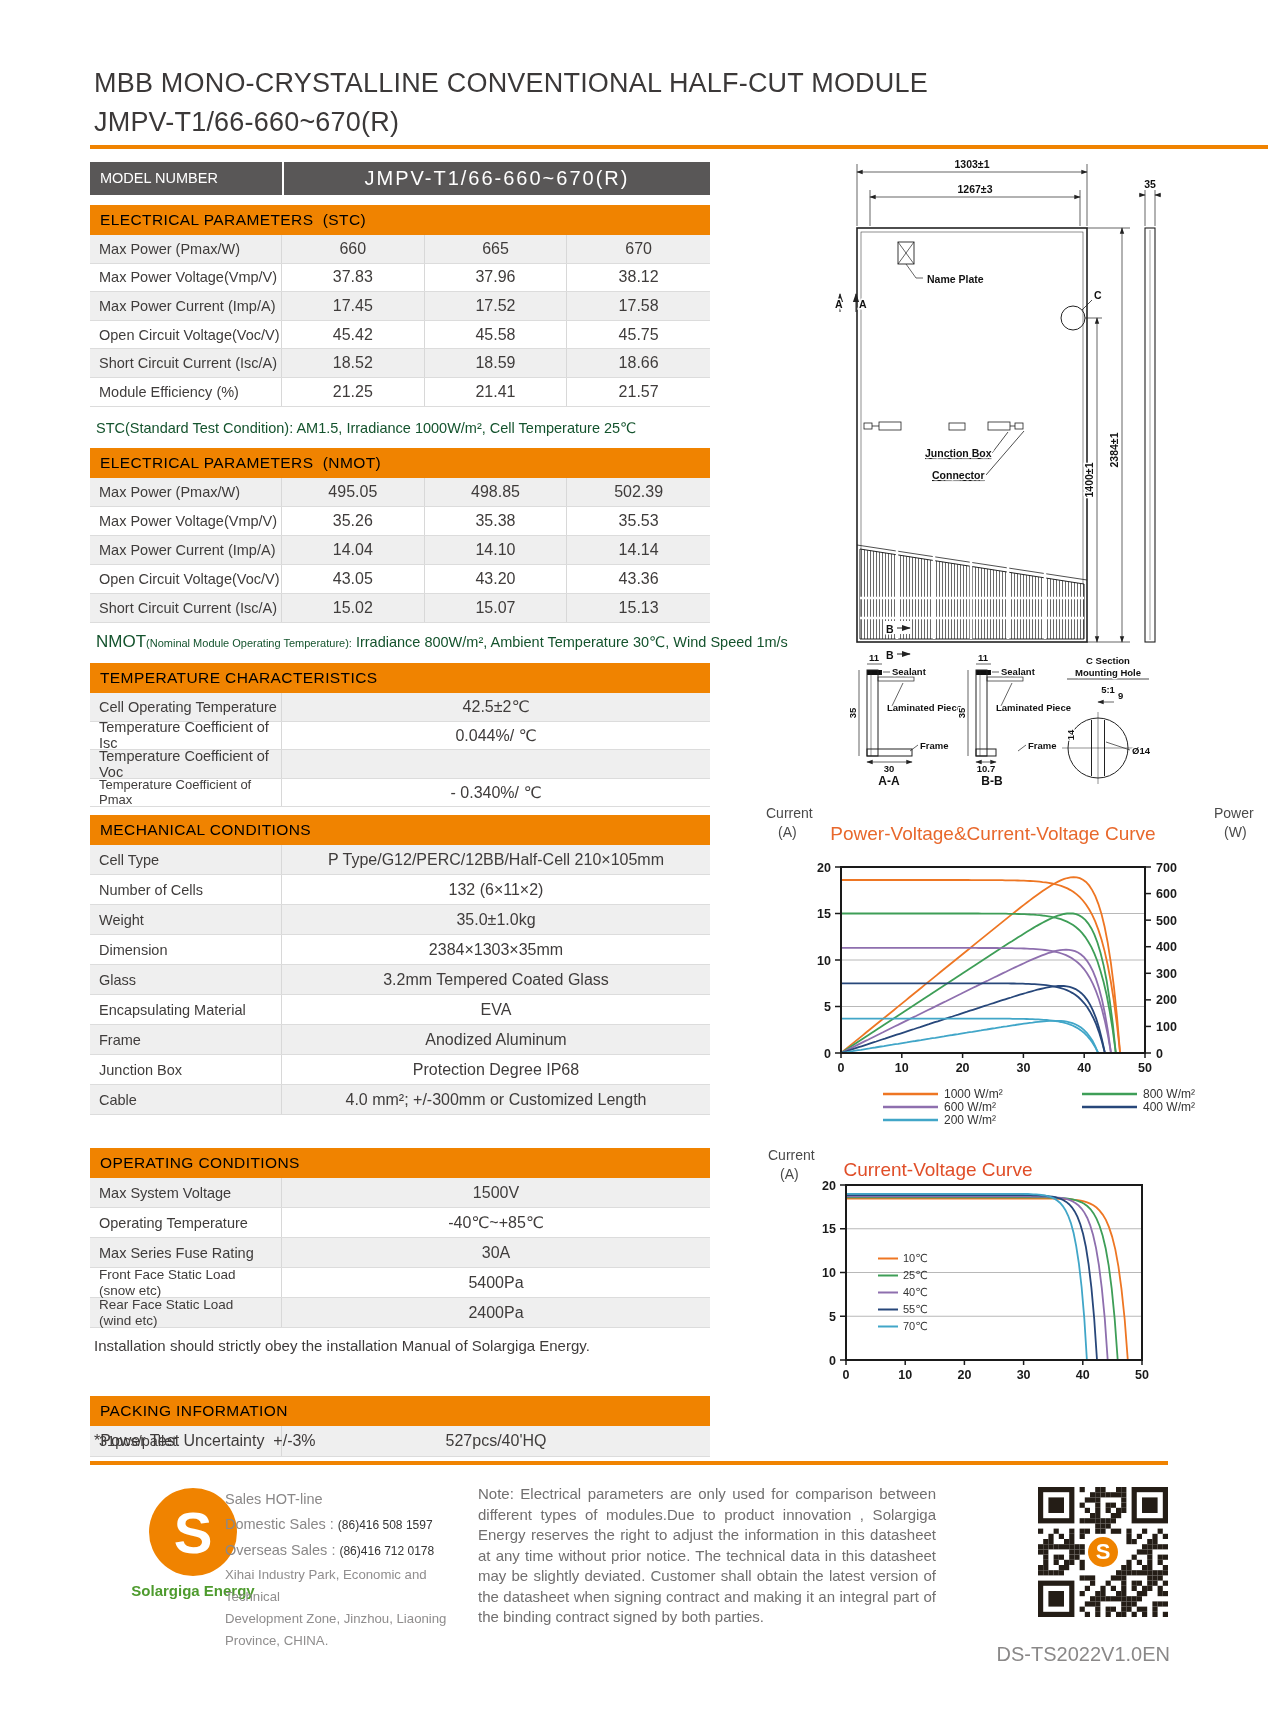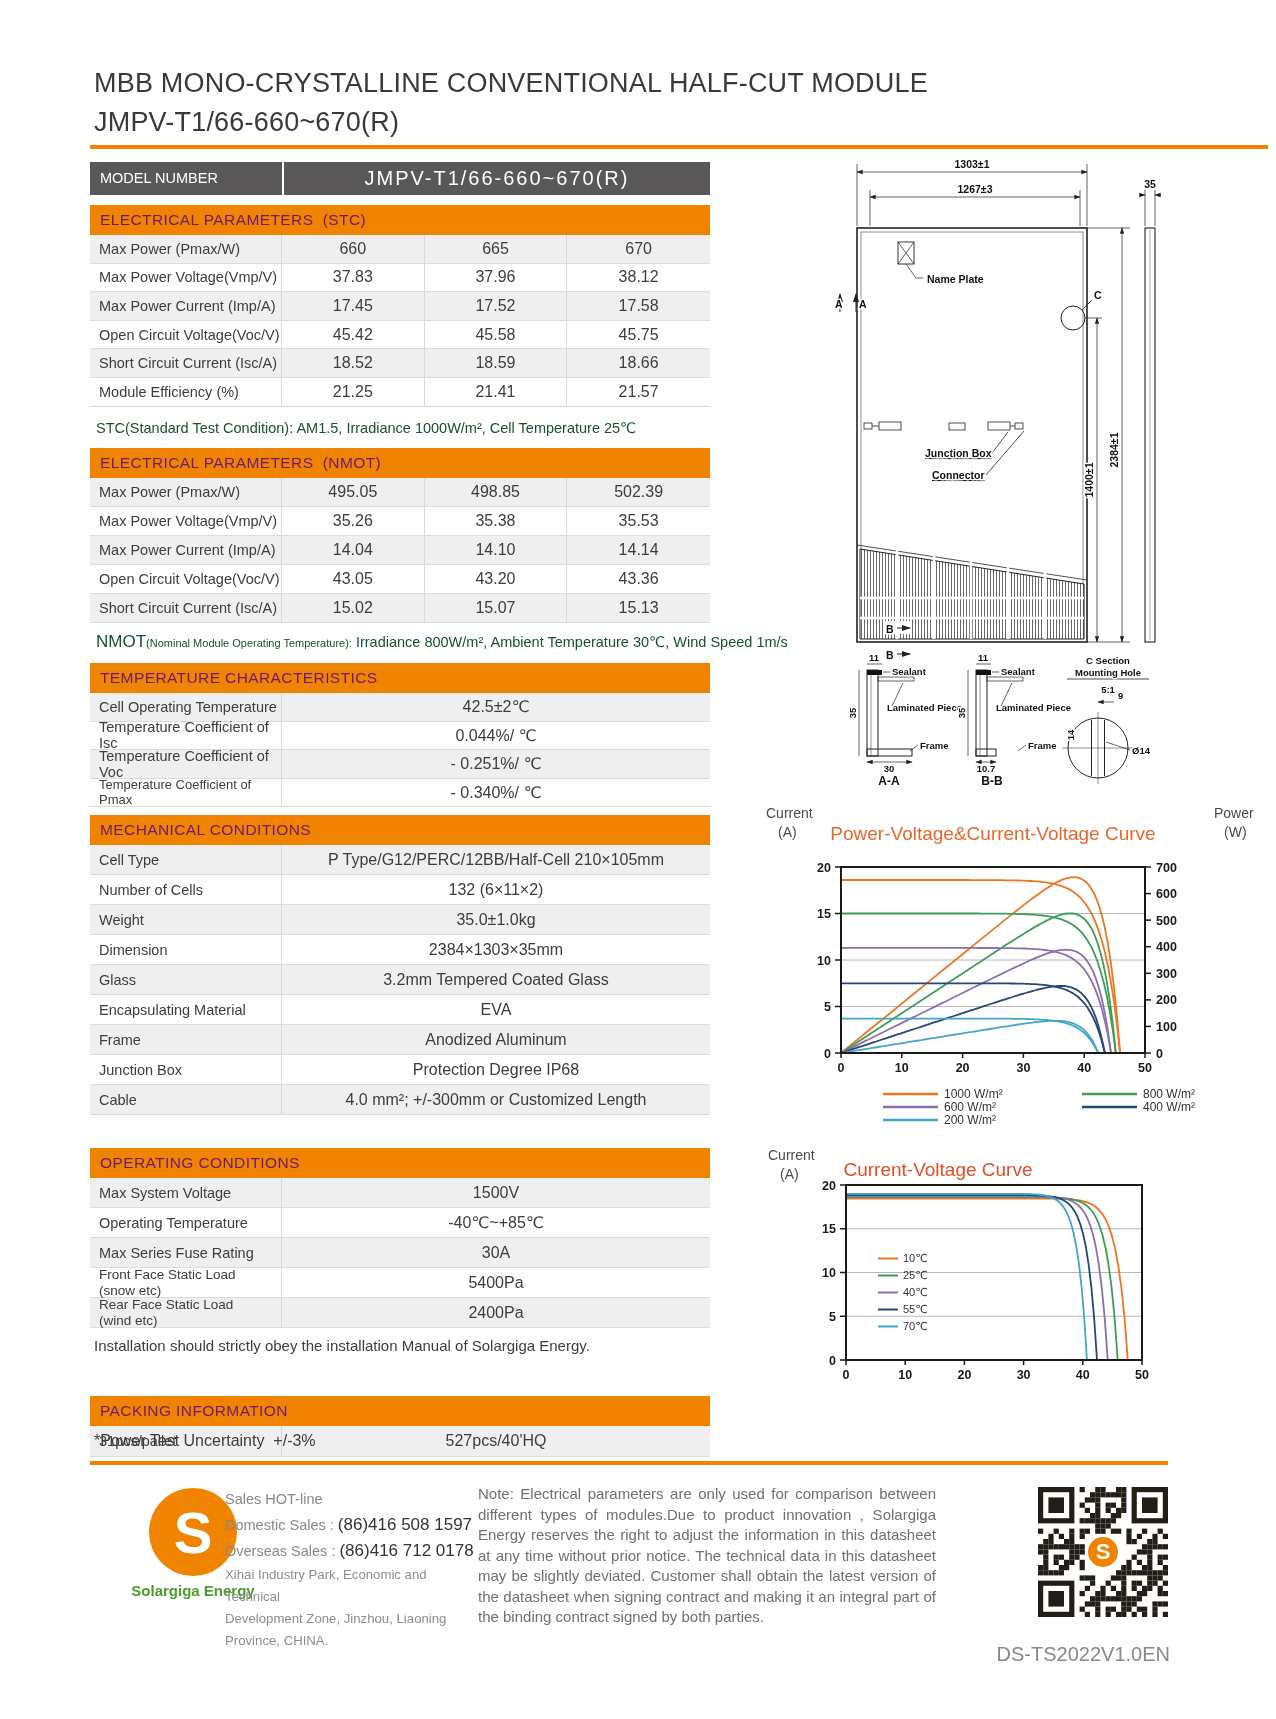--- a/index.html
+++ b/index.html
@@ -9,21 +9,21 @@
   .title{position:absolute;left:94px;top:64px;font-size:27px;line-height:39px;font-weight:500;color:#3b3838;letter-spacing:0.2px;}
   .rule-top{position:absolute;left:90px;top:145px;width:1178px;height:4px;background:#f08300;}
   .rule-bottom{position:absolute;left:90px;top:1461px;width:1078px;height:4px;background:#f08300;}
   
   .modelbar{position:absolute;left:90px;top:162px;width:620px;height:33px;display:flex;}
   .modelbar .mlab{width:192px;background:#595757;color:#fff;font-size:14.5px;line-height:33px;padding-left:10px;box-sizing:border-box;}
   .modelbar .mgap{width:2px;background:#fff;}
   .modelbar .mval{flex:1;background:#595757;color:#fff;font-size:20px;line-height:33px;text-align:center;letter-spacing:2px;}
   
   .sect{position:absolute;left:90px;width:620px;}
-  .bar{height:30px;background:#f08300;color:#701a75;font-size:15.5px;line-height:30px;padding-left:10px;letter-spacing:0.4px;white-space:pre;}
+  .bar{height:30px;background:#f08300;color:#000000;font-size:15.5px;line-height:30px;padding-left:10px;letter-spacing:0.4px;white-space:pre;}
   .trow{display:flex;background:#fff;border-bottom:1px solid #dcdcdc;box-sizing:border-box;}
   .trow.alt0{background:#efefef;}
   .tlab{width:192px;box-sizing:border-box;padding-left:9px;display:flex;align-items:center;
         font-size:14.5px;color:#3f3c3b;border-right:1px solid #d8d8d8;}
   .tlab.sm{font-size:13px;}
   .tlab.two{font-size:13.5px;line-height:1.12;white-space:pre-line;}
   .tval{display:flex;align-items:center;justify-content:center;font-size:16px;color:#3f3c3b;
         box-sizing:border-box;border-right:1px solid #d8d8d8;}
   .tval:last-child{border-right:none;}
   .t-stc .trow{height:28.6px}.t-nmot .trow{height:29px}.t-temp .trow{height:28.5px}
@@ -38,21 +38,21 @@
   .dtx{font-size:10.5px;font-weight:bold;fill:#111;paint-order:stroke;stroke:#fff;stroke-width:3px;}
   .dtx2{font-size:9.5px;font-weight:bold;fill:#111;paint-order:stroke;stroke:#fff;stroke-width:2.5px;}
   .cap{font-size:12px;font-weight:bold;fill:#111;}
   .uln{text-decoration:underline;}
   
   .logo-wrap{position:absolute;left:113px;top:1488px;width:160px;text-align:center;}
   .logo-circle{width:88px;height:88px;border-radius:50%;background:#f08300;margin:0 auto;
                display:flex;align-items:center;justify-content:center;color:#fff;font-size:58px;font-weight:bold;}
   .logo-text{margin-top:6px;color:#4e9b2e;font-weight:bold;font-size:15px;}
   .sales{position:absolute;left:225px;top:1487px;width:250px;color:#8a8888;font-size:14.5px;line-height:25px;}
-  .sales .phone{color:#333;font-size:17px;}
+  .sales .phone{color:#333;font-size:12px;}
   .sales .addr{font-size:13.2px;line-height:22px;color:#8f8d8d;}
   .note-block{position:absolute;left:478px;top:1484px;width:458px;color:#716f6f;font-size:15px;
               line-height:20.5px;text-align:justify;}
   .qr-wrap{position:absolute;left:1038px;top:1487px;width:130px;height:130px;}
   .qr-logo{position:absolute;left:47px;top:47px;width:36px;height:36px;border-radius:50%;background:#ef8300;
            display:flex;align-items:center;justify-content:center;color:#fff;font-weight:bold;font-size:22px;border:3px solid #fff;box-sizing:border-box;}
   .doc-code{position:absolute;left:900px;top:1643px;width:270px;text-align:right;color:#8a8888;font-size:20px;}
 </style>
 </head>
 <body>
@@ -157,21 +157,20 @@
         <div class="trow alt0">
           <div class="tlab">Cell Operating Temperature</div>
           <div class="tval" style="width: 428px;">42.5±2℃</div>
         </div>
         <div class="trow">
           <div class="tlab">Temperature Coefficient of Isc</div>
           <div class="tval" style="width: 428px;">0.044%/ ℃</div>
         </div>
         <div class="trow alt0">
           <div class="tlab">Temperature Coefficient of Voc</div>
-          <div class="tval" style="width: 428px;">- 0.251%/ ℃</div>
         </div>
         <div class="trow">
           <div class="tlab sm">Temperature Coefficient of Pmax</div>
           <div class="tval" style="width: 428px;">- 0.340%/ ℃</div>
         </div>
       </div>
   </div>
 
   <div class="sect" style="top:815px">
     <div class="bar">MECHANICAL CONDITIONS</div>

